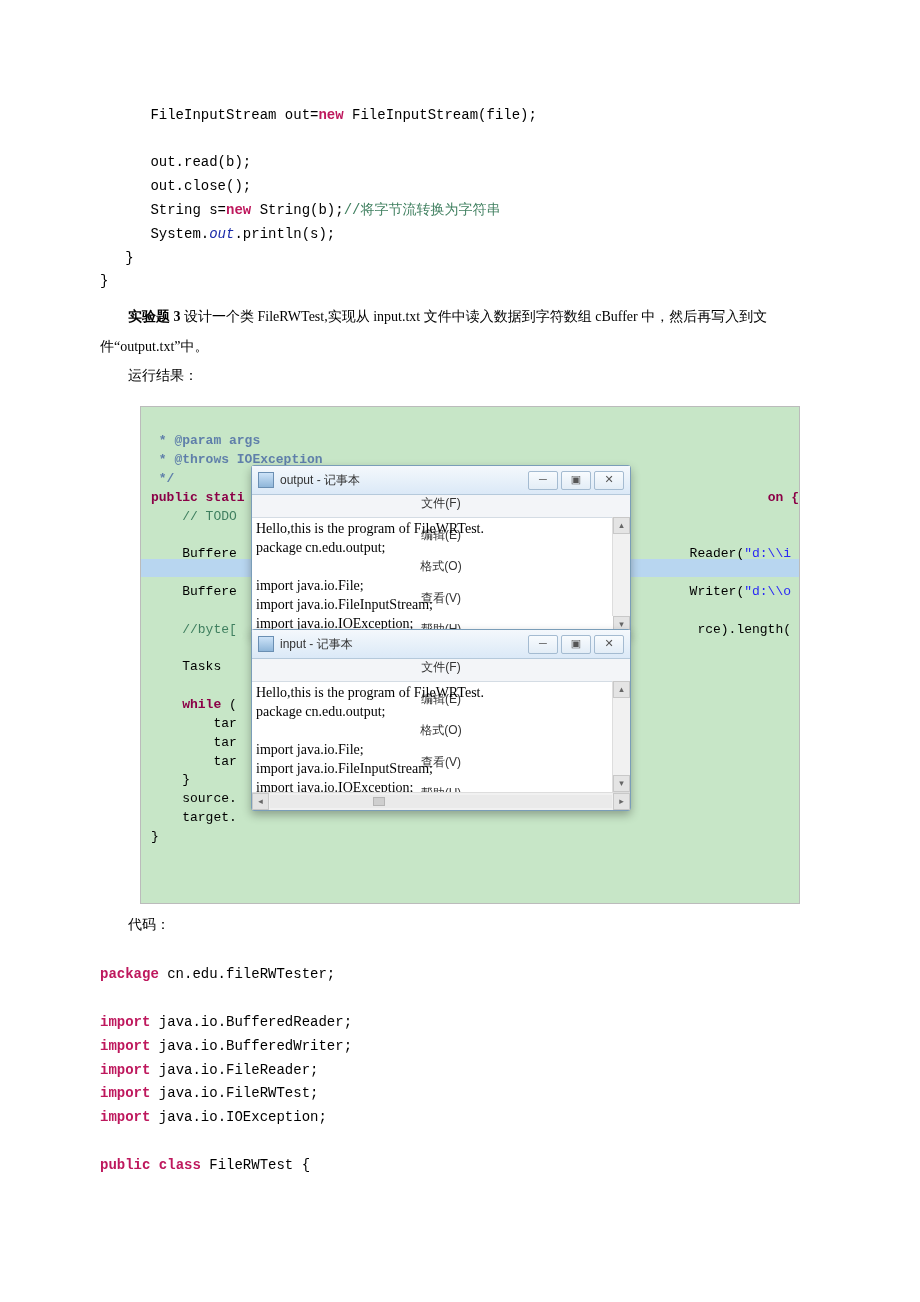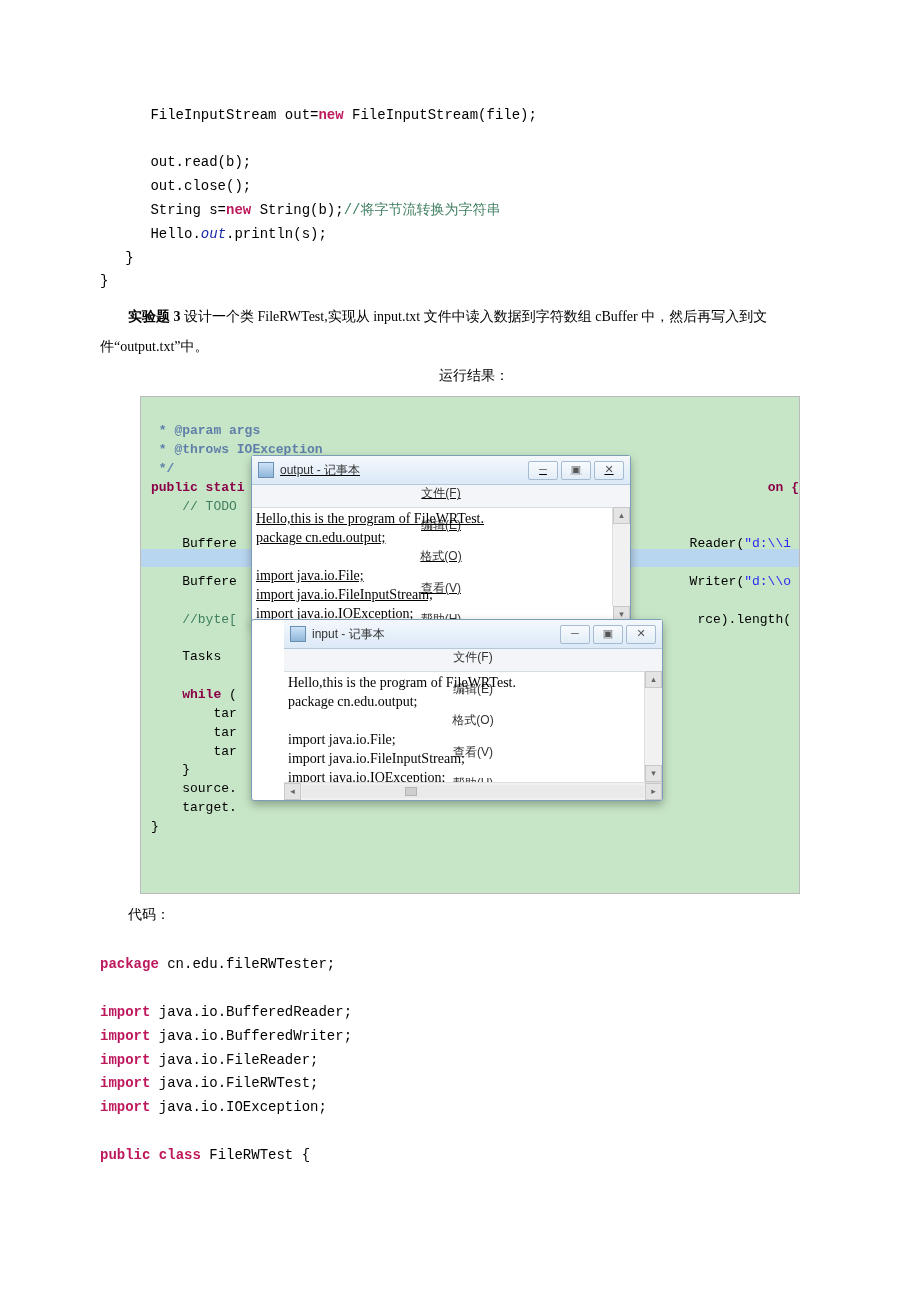--- a/index.html
+++ b/index.html
@@ -17,21 +17,21 @@
     font-family: "Courier New", Consolas, monospace;
     white-space: pre;
     font-size: 14px;
     line-height: 1.7;
   }
   .kw { color: #be185d; font-weight: bold; }
   .comment { color: #3f7f5f; }
   .static-ital { color: #1a2aa8; font-style: italic; margin-top: 48px; }
   .para { line-height: 2.1; }
   .ide {
-    margin: 6px 0 6px 40px;
+    margin: 16px 0 6px 40px;
     width: 660px;
     background: #c7e6c7;
     border: 1px solid #bbb;
     font-family: Consolas, "Courier New", monospace;
     font-size: 13px;
     line-height: 1.45;
     position: relative;
     padding: 6px 0 0 10px;
     box-sizing: border-box;
     overflow: hidden;
@@ -64,21 +64,21 @@
   .notepad {
     position: absolute;
     width: 378px;
     background: #fff;
     border: 1px solid #7a9db8;
     border-radius: 3px;
     box-shadow: 0 4px 10px rgba(0,0,0,0.3);
     font-family: "Microsoft YaHei", Tahoma, sans-serif;
     z-index: 5;
   }
-  .notepad.front { z-index: 10; padding-left: 32px; }
+  .notepad.front { z-index: 10; }
   .np-titlebar {
     height: 28px;
     background: linear-gradient(#f4f8fc, #dbe9f7);
     border-bottom: 1px solid #b5c9db;
     display: flex;
     align-items: center;
     padding: 0 6px;
     gap: 6px;
   }
   .np-icon {
@@ -172,29 +172,29 @@
 </style>
 </head>
 <body>
 
 <div class="code">
 <span>      FileInputStream out=</span><span class="kw">new</span><span> FileInputStream(file);</span>
 <span></span>
 <span>      out.read(b);</span>
 <span>      out.close();</span>
 <span>      String s=</span><span class="kw">new</span><span> String(b);</span><span class="comment">//将字节流转换为字符串</span>
-<span>      Hello.</span><span class="static-ital">out</span><span>.println(s);</span>
+<span>      System.</span><span class="static-ital">out</span><span>.println(s);</span>
 <span>   }</span>
 <span>}</span>
 </div>
 
 <p class="para" style="text-indent:2em;margin:8px 0 0 0;">
   <b>实验题 3</b><span> 设计一个类 FileRWTest,实现从 input.txt 文件中读入数据到字符数组 cBuffer 中，然后再写入到文件“output.txt”中。</span>
 </p>
-<p class="para" style="text-indent:2em;margin:0;text-align:center;">
+<p class="para" style="text-indent:2em;margin:0;">
   <span>运行结果：</span>
 </p>
 
 <div class="ide">
   <div class="hl-line" style="top:152px;"></div>
   <div class="ide-bg">
     <div class="ide-code" style="white-space:pre;">
 <span class="jcomment-b"> * @param args</span>
 <span class="jcomment-b"> * @throws IOException</span>
 <span class="jcomment-b"> */</span>
@@ -215,21 +215,21 @@
 <span>        tar</span>
 <span>    }</span>
 <span>    source.</span>
 <span>    target.</span>
 <span>}</span>
 
 
     </div>
   </div>
 
-  <div class="notepad" style="left:110px; top:58px;text-decoration:underline;">
+  <div class="notepad" style="left:110px; top:58px;">
     <div class="np-titlebar">
       <span class="np-icon"></span>
       <span class="np-title">output - 记事本</span>
       <div class="np-ctrls">
         <div class="np-btn">─</div>
         <div class="np-btn">▣</div>
         <div class="np-btn">✕</div>
       </div>
     </div>
     <div class="np-menubar">

